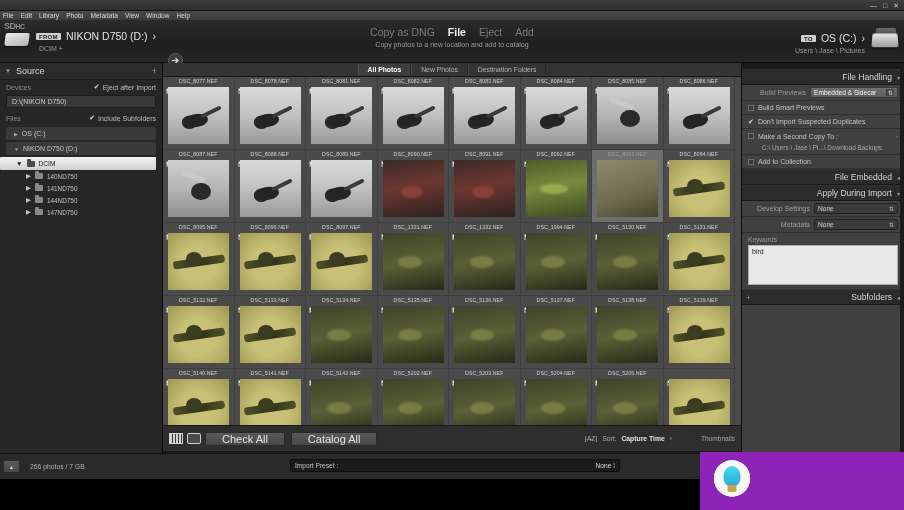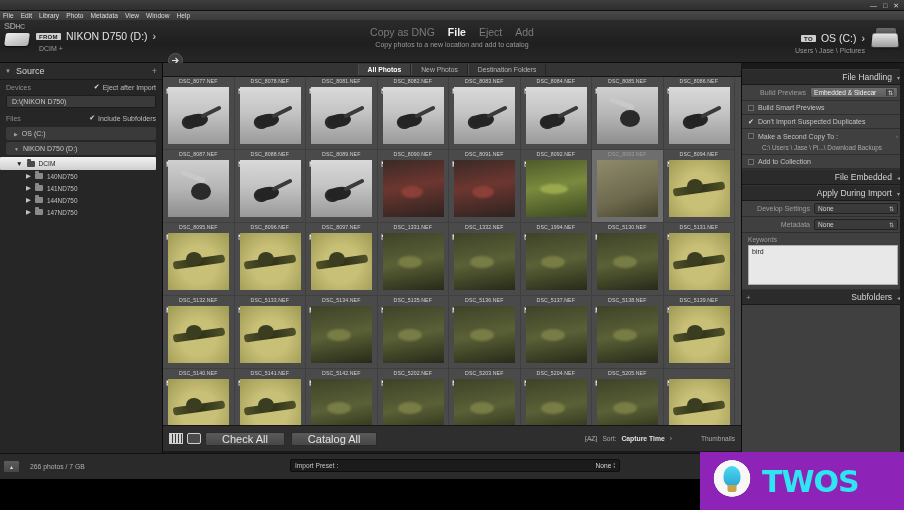--- a/index.html
+++ b/index.html
@@ -905,16 +905,15 @@
     <span class="l">Import Preset :</span>
     <span class="r">None ⁞</span>
   </div>
 
   <div class="footer"></div>
 
   <div class="watermark">
     <div class="wm-badge">
       <div class="wm-bulb"></div>
     </div>
-    <div class="wm-text">TWOS</div>
   </div>
 
 </div>
 
 </body></html>

